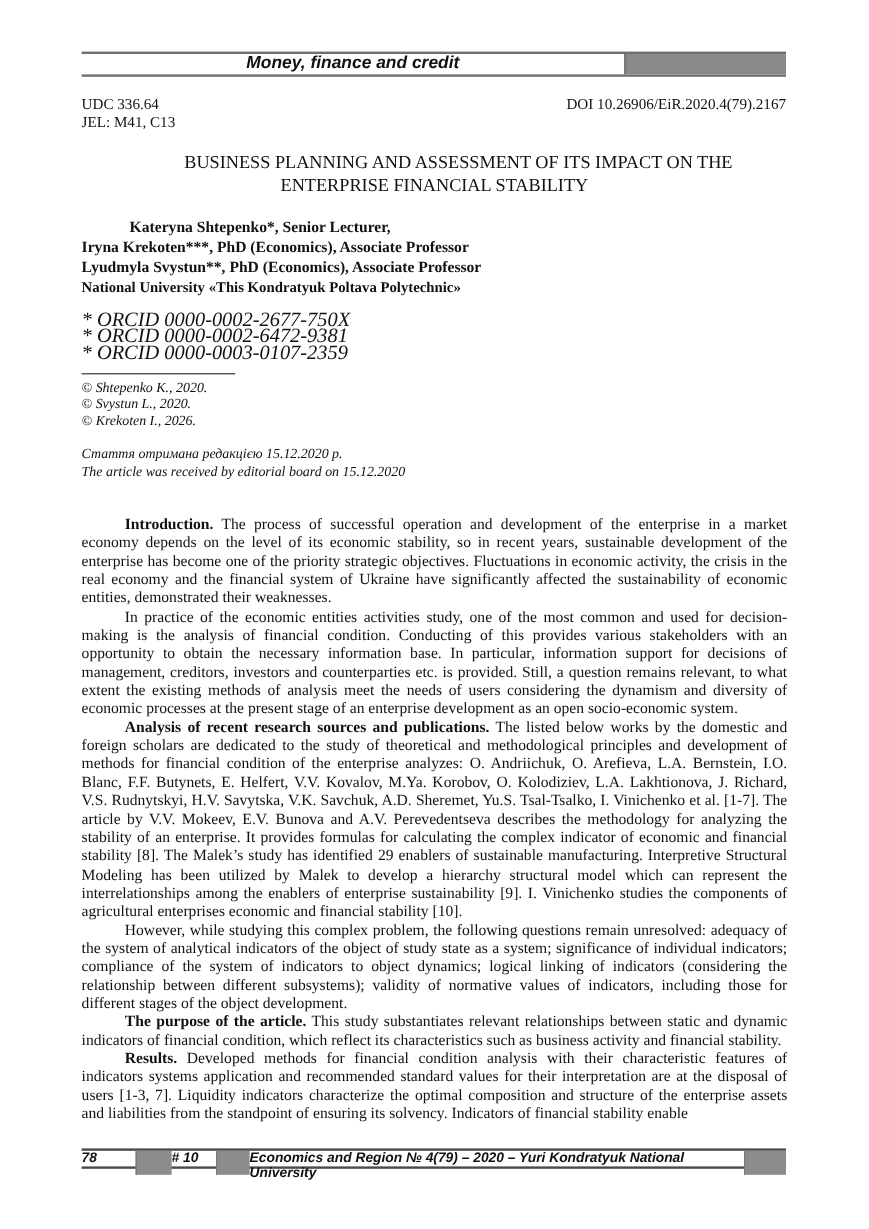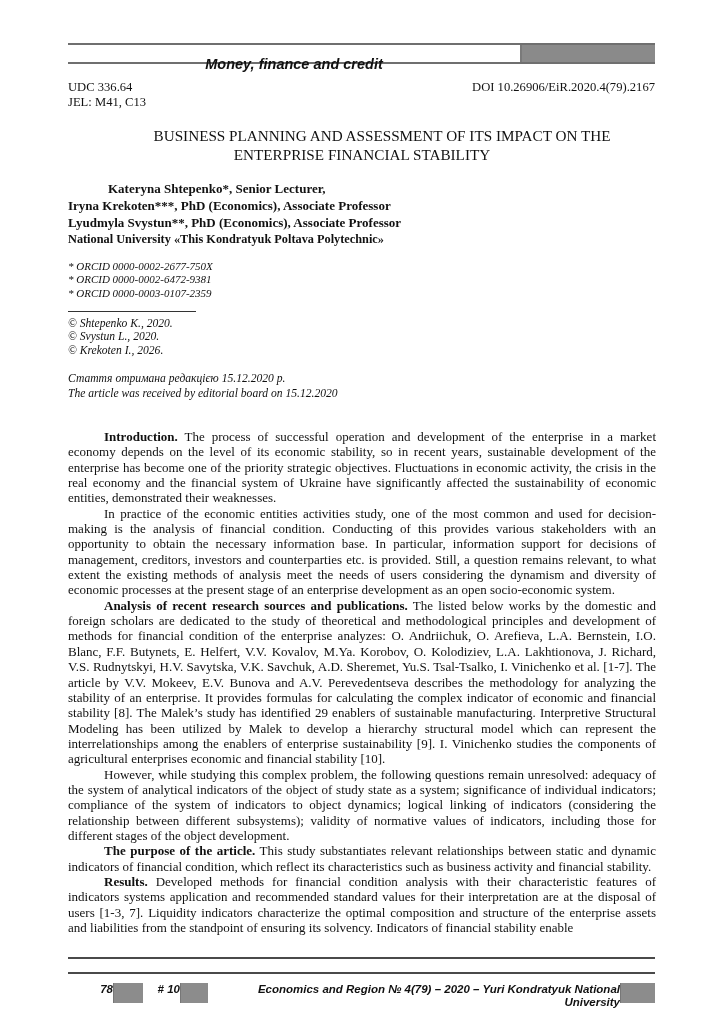--- a/index.html
+++ b/index.html
@@ -2,60 +2,60 @@
 <html><head>
 <meta charset="utf-8">
 <style>
   html, body { margin: 0; padding: 0; background: #ffffff; }
   body { width: 724px; height: 1024px; position: relative; overflow: hidden;
          font-family: "Liberation Serif", "DejaVu Serif", serif; color: #111; }
 
   
   .hdr { position: absolute; left: 68px; top: 43px; width: 587px; height: 17px;
          border-top: 2px solid #6f6f6f; border-bottom: 2px solid #6f6f6f; }
-  .hdr .title { position: absolute; left: 0; width: 452px; top: 11px; height: 17px; line-height: 17px;
+  .hdr .title { position: absolute; left: 0; width: 452px; top: 0; height: 17px; line-height: 17px;
          text-align: center; font-family: "Liberation Sans", "DejaVu Sans", sans-serif;
          font-weight: bold; font-style: italic; font-size: 14.5px; color: #111; }
   .hdr .block { position: absolute; left: 452px; right: 0; top: 0; bottom: 0; background: #8a8a8a;
          border-left: 2px solid #7a7a7a; }
 
   .meta { position: absolute; font-size: 12.6px; line-height: 15px; }
   .udc { left: 68px; top: 80px; }
   .doi { right: 69px; top: 80px; text-align: right; }
 
   .ptitle { position: absolute; left: 68px; width: 588px; top: 126px; text-align: center;
             font-weight: normal; font-size: 15.2px; line-height: 19px; }
   .ptitle span { display: block; }
   .ptitle .l1 { padding-left: 40px; }
 
   .authors { position: absolute; left: 68px; width: 588px; top: 180px; text-align: left;
              font-weight: bold; font-size: 13px; line-height: 17px; }
   .authors span { display: block; }
   .authors .a1 { padding-left: 40px; }
   .authors .aff { font-size: 12.3px; }
 
-  .orcid { position: absolute; left: 68px; top: 260px; font-style: italic; font-size: 11px; line-height: 13.3px; }
+  .orcid { position: absolute; left: 68px; top: 260px; font-style: italic; font-size: 17px; line-height: 13.3px; }
   .orcid span { display: block; }
   .sep { position: absolute; left: 68px; top: 311px; width: 128px; border-top: 1px solid #333; }
   .copy { position: absolute; left: 68px; top: 317px; font-style: italic; font-size: 11.6px; line-height: 13.3px; }
   .copy span { display: block; }
   .recv { position: absolute; left: 68px; top: 372px; font-style: italic; font-size: 11.6px; line-height: 14.5px; }
   .recv span { display: block; }
 
   .body { position: absolute; left: 68px; width: 588px; top: 429px; font-size: 13px; line-height: 15.35px;
           text-align: justify; }
   .body p { margin: 0; text-indent: 36px; }
   .body b { font-weight: bold; }
 
   
   .ftr { position: absolute; left: 68px; top: 957px; width: 587px; height: 13px;
          border-top: 2px solid #4a4a4a; border-bottom: 2px solid #4a4a4a;
          font-family: "Liberation Sans", "DejaVu Sans", sans-serif; font-weight: bold; font-style: italic;
          font-size: 11.5px; }
-  .ftr div { position: absolute; top: 0; height: 20px; line-height: 13px; text-align: right; margin-top: 24px; }
+  .ftr div { position: absolute; top: 0; height: 20px; line-height: 13px; text-align: left; }
   .ftr .pg { left: 0; width: 45px; }
   .ftr .g1 { left: 45px; width: 29px; background: #8c8c8c; border-left: 1px solid #777; }
   .ftr .iss { left: 75px; width: 37px; }
   .ftr .g2 { left: 112px; width: 27px; background: #8c8c8c; border-left: 1px solid #777; }
   .ftr .jr { left: 140px; width: 412px; }
   .ftr .g3 { left: 552px; right: 0; background: #8c8c8c; border-left: 1px solid #777; }
 </style>
 </head>
 <body>
 

